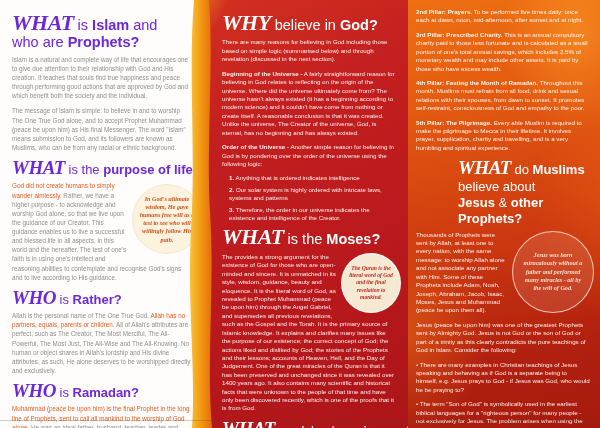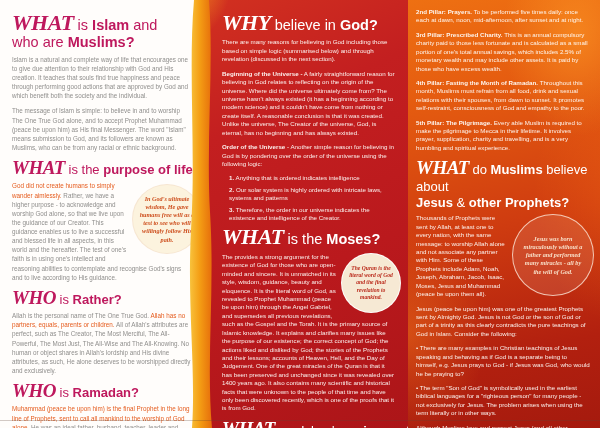--- a/index.html
+++ b/index.html
@@ -28,21 +28,21 @@
   .band { position:absolute; left:182px; top:0; z-index:3; }
   
   .fold { position:absolute; left:0; top:420px; width:600px; height:1px;
           background:rgba(95,70,55,0.28); z-index:4; }
   
   .hd { line-height:1.02; margin:4px 0 4px; white-space:nowrap; }
   .qw { font-family:"Liberation Serif", serif; font-style:italic; font-weight:bold;
         letter-spacing:-0.5px; }
   .hr { font-weight:normal; }
   .hb { font-weight:bold; }
-  .hd-left { color:#be185d; }
+  .hd-left { color:#6d28d9; }
   .hd-w    { color:#ffffff; }
   .hd-big .qw { font-size:22px; }  .hd-big .hr { font-size:14.5px; }
   .hd-sm  .qw { font-size:19px; }  .hd-sm  .hr { font-size:13px; }
   
   .bt  { font-size:6.3px; line-height:1.45; color:#8f8e8c; margin:0 0 6px; }
   .btw { font-size:6.2px; line-height:1.36; color:rgba(255,252,249,0.95); margin:0 0 6px; }
   .or  { color:#e55c1e; }
   .bl  { font-weight:bold; }
   .lst { margin:0 0 2px 7px; }
   .lst .btw { margin-bottom:3px; }
@@ -64,21 +64,21 @@
                   margin:0 -4px 4px 6px; }
 </style>
 </head>
 <body>
 
 <div class="page">
 
   <div class="col col-left">
     <div class="hd hd-left hd-big" style="white-space:normal;">
       <span class="qw">WHAT</span><span class="hr"> is </span><span class="hr hb">Islam</span><span class="hr"> and</span><br>
-      <span class="hr">who are </span><span class="hr hb">Muslims?</span>
+      <span class="hr">who are </span><span class="hr hb">Prophets?</span>
     </div>
     <p class="bt">Islam is a natural and complete way of life that encourages one to give due attention to their relationship with God and His creation. It teaches that souls find true happiness and peace through performing good actions that are approved by God and which benefit both the society and the individual.</p>
     <p class="bt">The message of Islam is simple: to believe in and to worship The One True God alone, and to accept Prophet Muhammad (peace be upon him) as His final Messenger. The word "Islam" means submission to God, and its followers are known as Muslims, who can be from any racial or ethnic background.</p>
 
     <div class="hd hd-left hd-sm">
       <span class="qw">WHAT</span><span class="hr"> is the </span><span class="hr hb">purpose of life?</span>
     </div>
     <div>
       <div class="bubble bubble-left">
         <span>In God's ultimate wisdom, He gave humans free will as a test to see who will willingly follow His path.</span>
@@ -125,21 +125,21 @@
     </div>
 
   </div>
 
   <div class="col col-right">
     <p class="btw"><span class="bl">2nd Pillar: Prayers.</span><span> To be performed five times daily: once each at dawn, noon, mid-afternoon, after sunset and at night.</span></p>
     <p class="btw"><span class="bl">3rd Pillar: Prescribed Charity.</span><span> This is an annual compulsory charity paid to those less fortunate and is calculated as a small portion of one's total annual savings, which includes 2.5% of monetary wealth and may include other assets. It is paid by those who have excess wealth.</span></p>
     <p class="btw"><span class="bl">4th Pillar: Fasting the Month of Ramadan.</span><span> Throughout this month, Muslims must refrain from all food, drink and sexual relations with their spouses, from dawn to sunset. It promotes self-restraint, consciousness of God and empathy to the poor.</span></p>
     <p class="btw"><span class="bl">5th Pillar: The Pilgrimage.</span><span> Every able Muslim is required to make the pilgrimage to Mecca in their lifetime. It involves prayer, supplication, charity and travelling, and is a very humbling and spiritual experience.</span></p>
 
-    <div class="hd hd-w hd-sm" style="white-space:normal;">
+    <div class="hd hd-w hd-sm" style="white-space:normal;margin-left:42px;">
       <span class="qw">WHAT</span><span class="hr"> do </span><span class="hr hb">Muslims</span><span class="hr"> believe about</span><br>
       <span class="hr hb">Jesus</span><span class="hr"> &amp; </span><span class="hr hb">other Prophets?</span>
     </div>
 
     <div>
       <div class="bubble bubble-right">
         <span>Jesus was born miraculously without a father and performed many miracles - all by the will of God.</span>
       </div>
       <p class="btw">Thousands of Prophets were sent by Allah, at least one to every nation, with the same message: to worship Allah alone and not associate any partner with Him. Some of these Prophets include Adam, Noah, Joseph, Abraham, Jacob, Isaac, Moses, Jesus and Muhammad (peace be upon them all).</p>
       <p class="btw">Jesus (peace be upon him) was one of the greatest Prophets sent by Almighty God. Jesus is not God or the son of God or part of a trinity as this clearly contradicts the pure teachings of God in Islam. Consider the following:</p>

